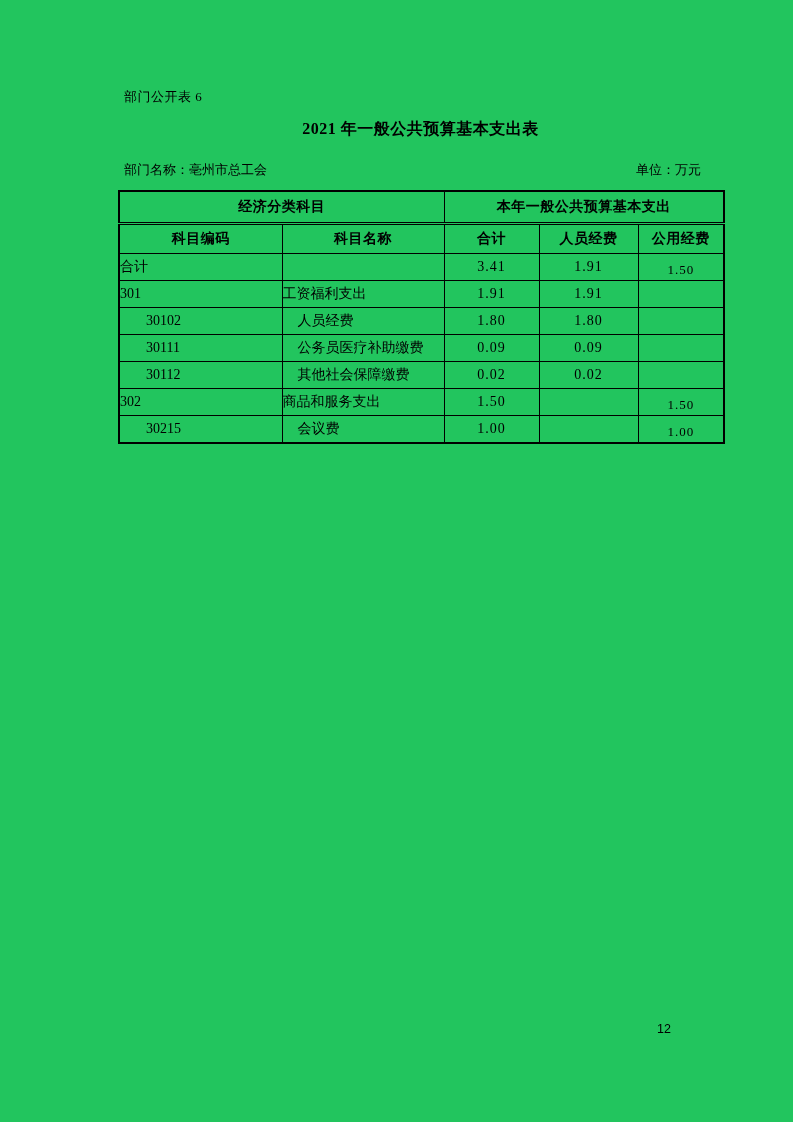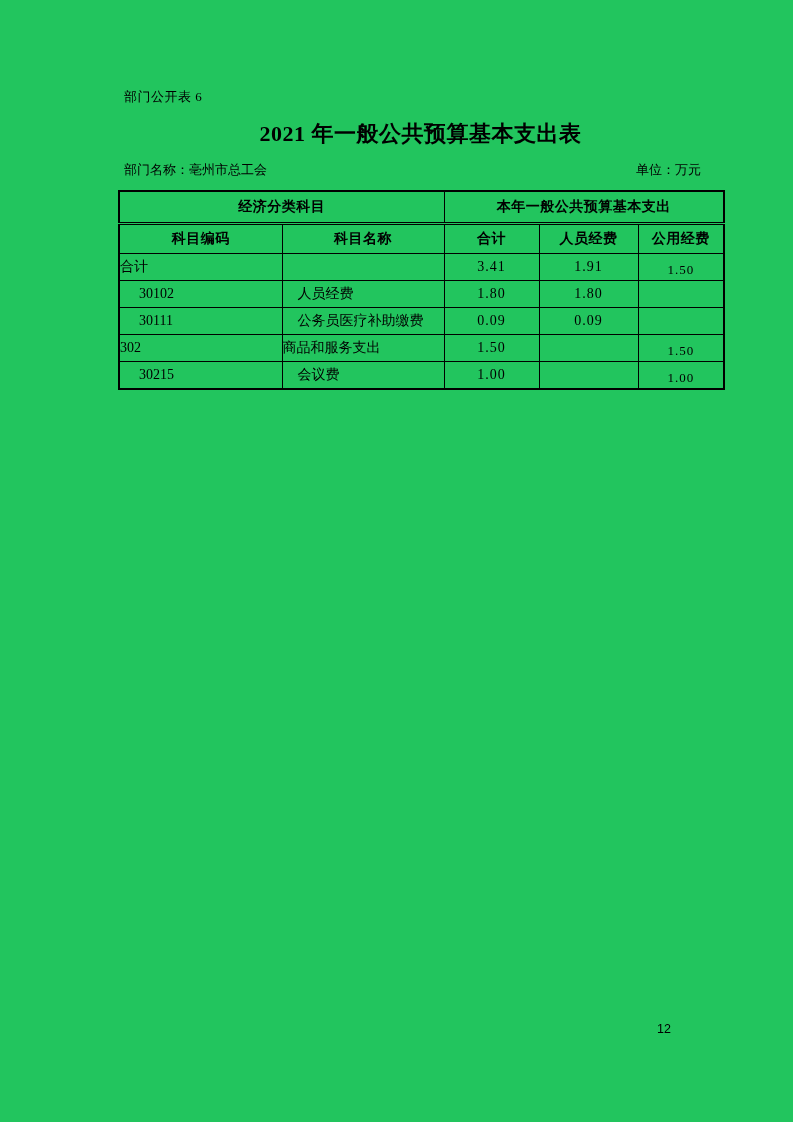--- a/index.html
+++ b/index.html
@@ -26,21 +26,21 @@
     top: 88px;
     font-size: 13px;
     letter-spacing: 0.5px;
   }
   .title {
     position: absolute;
     left: 118px;
     top: 119px;
     width: 605px;
     text-align: center;
-    font-size: 22px;
+    font-size: 16px;
     font-weight: 700;
     letter-spacing: 0.5px;
     white-space: nowrap;
   }
   .meta-row {
     position: absolute;
     left: 118px;
     top: 161px;
     width: 605px;
     box-sizing: border-box;
@@ -85,21 +85,21 @@
   }
   tbody td {
     height: 26px;
     font-size: 14px;
   }
   td.cell-code {
     text-align: left;
     padding-left: 7px;
   }
   td.cell-code.indent {
-    padding-left: 19px;
+    padding-left: 26px;
   }
   td.cell-name {
     text-align: left;
     padding-left: 6px;
   }
   td.cell-name.indent {
     padding-left: 15px;
   }
   td.cell-num {
     text-align: center;
@@ -156,31 +156,45 @@
     </thead>
     <tbody>
         <tr>
     <td class="cell-code">合计</td>
     <td class="cell-name"></td>
     <td class="cell-num">3.41</td>
     <td class="cell-num">1.91</td>
     <td class="cell-num cell-pub"><span>1.50</span></td>
   </tr>
         <tr>
+    <td class="cell-code">301</td>
+    <td class="cell-name">工资福利支出</td>
+    <td class="cell-num">1.91</td>
+    <td class="cell-num">1.91</td>
+    <td class="cell-num cell-pub"><span></span></td>
+  </tr>
+        <tr>
     <td class="cell-code indent">30102</td>
     <td class="cell-name indent">人员经费</td>
     <td class="cell-num">1.80</td>
     <td class="cell-num">1.80</td>
     <td class="cell-num cell-pub"><span></span></td>
   </tr>
         <tr>
     <td class="cell-code indent">30111</td>
     <td class="cell-name indent">公务员医疗补助缴费</td>
     <td class="cell-num">0.09</td>
     <td class="cell-num">0.09</td>
+    <td class="cell-num cell-pub"><span></span></td>
+  </tr>
+        <tr>
+    <td class="cell-code indent">30112</td>
+    <td class="cell-name indent">其他社会保障缴费</td>
+    <td class="cell-num">0.02</td>
+    <td class="cell-num">0.02</td>
     <td class="cell-num cell-pub"><span></span></td>
   </tr>
         <tr>
     <td class="cell-code">302</td>
     <td class="cell-name">商品和服务支出</td>
     <td class="cell-num">1.50</td>
     <td class="cell-num"></td>
     <td class="cell-num cell-pub"><span>1.50</span></td>
   </tr>
         <tr>

